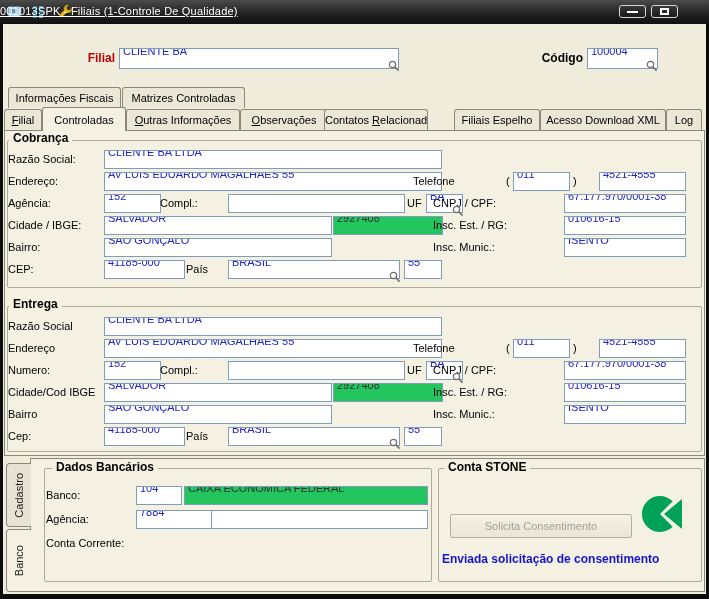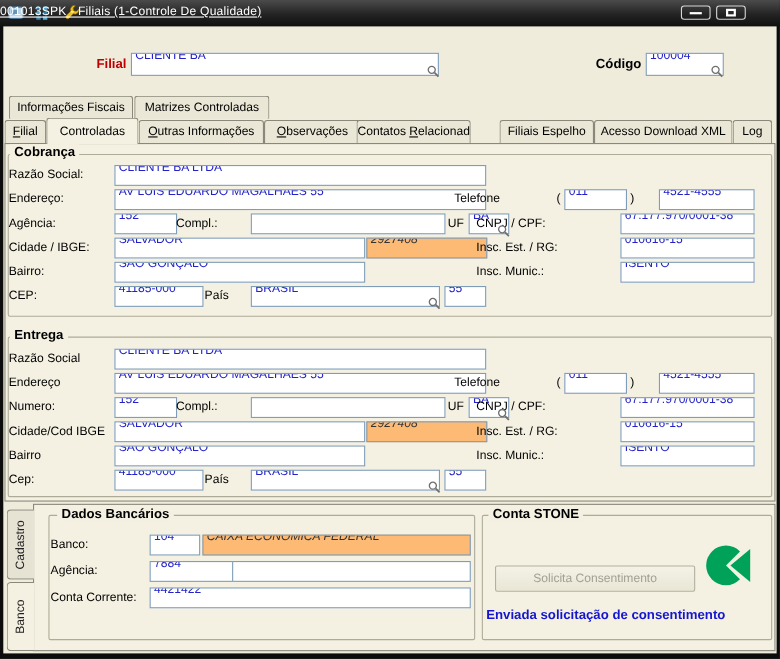--- a/index.html
+++ b/index.html
@@ -18,21 +18,21 @@
   .tbtn .box { width:9px; height:7px; border:2px solid #fff; }
 
   .client { position:absolute; left:3px; top:24px; width:703px; height:570px; background:#EFECDC; }
 
   
   .hlabel { position:absolute; font-size:12px; font-weight:bold; text-align:right; }
   .inp { position:absolute; height:19px; background:#fff; border:1px solid #7F9DB9;
          color:#2222C8; font-size:11px; padding:1px 3px 16px; font-family:"Liberation Sans",sans-serif;
          outline:none; }
   .inp.tall { height:21px; }
-  .inp.ro { background:#fdba74; color:#333;font-style:italic; }
+  .inp.ro { background:#22c55e; color:#333; }
   .flabel { position:absolute; font-size:11px; color:#000; white-space:nowrap; }
   .paren { position:absolute; font-size:11px; color:#000; }
   .mag { position:absolute; width:12px; height:12px; z-index:5; }
 
   
   .tab { position:absolute; height:21px; background:#EAE7D6; border:1px solid #8A887A;
          border-bottom:none; border-radius:3px 3px 0 0; font-size:11px; color:#000;
          text-align:center; padding-top:4px; white-space:nowrap; overflow:hidden; }
   .tab.active { background:#F4F1E2; top:107px; height:24px; z-index:4; padding-top:6px; }
 
@@ -241,21 +241,20 @@
 
   <div class="flabel" style="left:46px;top:489px;width:86px">Banco:</div>
   <input class="inp" style="left: 136px; top: 486px; width: 46px;" value="104">
   <input class="inp ro" style="left: 184px; top: 486px; width: 244px;" readonly="" value="CAIXA ECONÔMICA FEDERAL">
 
   <div class="flabel" style="left:46px;top:513px;width:86px">Agência:</div>
   <input class="inp" style="left: 136px; top: 510px; width: 76px;" value="7884">
   <input class="inp" style="left: 211px; top: 510px; width: 217px;" value="">
 
   <div class="flabel" style="left:46px;top:537px;width:86px">Conta Corrente:</div>
-  <input class="inp" style="left: 136px; top: 534px; width: 292px;" value="4421422">
 
   <div class="group" style="left:438px;top:468px;width:264px;height:114px"></div>
   <div class="legend" style="left:444px;top:460px">Conta STONE</div>
 
   <div class="btn" style="left:450px;top:514px;width:182px;height:24px">Solicita Consentimento</div>
 
   <span style="position:absolute;left:640px;top:492px;width:44px;height:44px">
     <svg viewBox="0 0 44 44" width="44" height="44">
       <path d="M20 22 L32.7 9.3 A18 18 0 1 0 32.7 34.7 Z" fill="#00A159"></path>
       <path d="M42 7 L42 37 L24 22 Z" fill="#00A159"></path>

